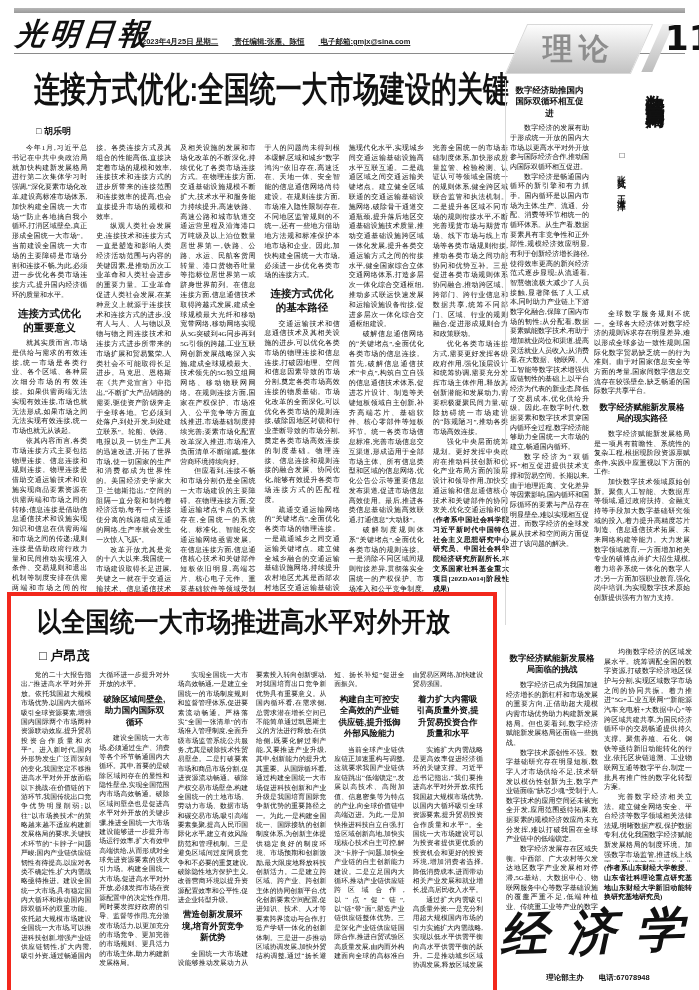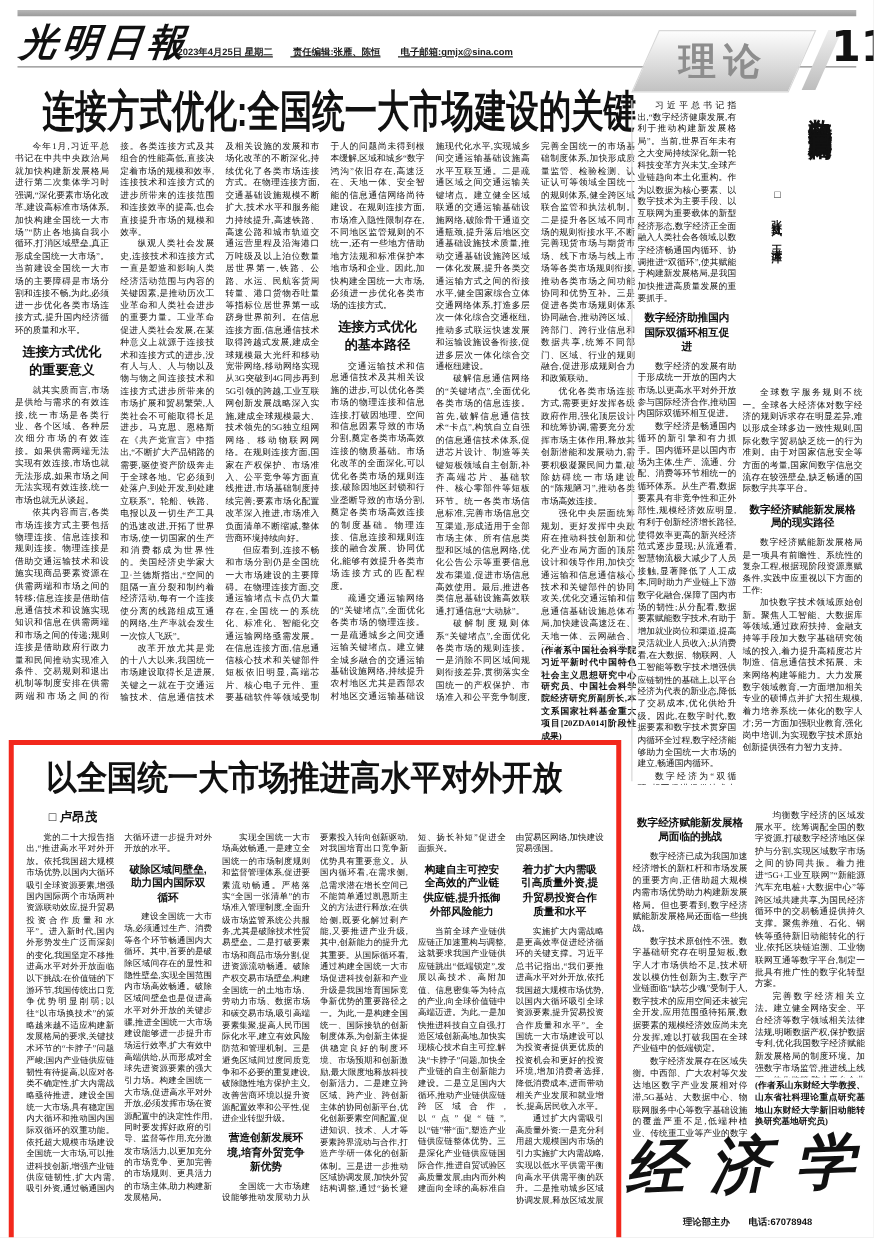--- a/index.html
+++ b/index.html
@@ -53,21 +53,21 @@
            background:#fff;text-align:justify;}
   .callig{position:absolute;left:500px;top:900px;width:196px;text-align:center;font-family:"DejaVu Serif",serif;
           font-weight:bold;font-style:italic;font-size:48px;letter-spacing:20px;transform:rotate(-2deg);white-space:nowrap;}
   .dept-footer{position:absolute;left:500px;top:973px;width:196px;text-align:center;font-size:7.5px;font-weight:bold;
                font-family:"Liberation Sans",sans-serif;}
   
   .a3{position:absolute;left:7px;top:592px;width:490px;height:492px;border:4px solid var(--box-red,#f2281c);
       box-sizing:border-box;padding:6px 10px;background:#fff;}
   .a3-title{font-family:"Liberation Sans",sans-serif;font-weight:bold;font-size:27px;white-space:nowrap;
             transform:scaleX(.9);transform-origin:0 50%;margin:2px 0 0 16px;}
-  .a3-byline{font-size:10px;font-weight:bold;margin:7px 0 5px 18px;font-family:"Liberation Sans",sans-serif;}
+  .a3-byline{font-size:13px;font-weight:bold;margin:7px 0 5px 18px;font-family:"Liberation Sans",sans-serif;}
   .a3-body{height:300px;column-count:6;column-gap:8px;column-fill:auto;overflow:hidden;
            font-size:6.8px;line-height:1.38;}
   .a3-body .sub{font-size:8.5px;}
   .a3-note{position:absolute;right:10px;bottom:8px;width:72px;font-size:6.8px;line-height:1.4;font-weight:bold;
            background:#fff;text-align:justify;}
 </style>
 </head>
 <body>
 
 <div id="page">
@@ -81,20 +81,21 @@
   </div>
   <div class="header-rule"></div>
   <div class="banner">
     <span>理论</span>
   </div>
   <div class="banner-stripe"></div>
   <div class="pagenum">11</div>
 
   <div class="a1">
     <div class="a1-title">连接方式优化:全国统一大市场建设的关键</div>
+    <div class="a1-byline">□ 胡乐明</div>
     <div class="a1-body">
         <p class="para">今年1月,习近平总书记在中共中央政治局就加快构建新发展格局进行第二次集体学习时强调,“深化要素市场化改革,建设高标准市场体系,加快构建全国统一大市场”“防止各地搞自我小循环,打消区域壁垒,真正形成全国统一大市场”。当前建设全国统一大市场的主要障碍是市场分割和连接不畅,为此,必须进一步优化各类市场连接方式,提升国内经济循环的质量和水平。</p>
         <h3 class="sub">连接方式优化的重要意义</h3>
         <p class="para">就其实质而言,市场是供给与需求的有效连接,统一市场是各类行业、各个区域、各种层次细分市场的有效连接。如果供需两端无法实现有效连接,市场也就无法形成,如果市场之间无法实现有效连接,统一市场也就无从谈起。</p>
         <p class="para">依其内容而言,各类市场连接方式主要包括物理连接、信息连接和规则连接。物理连接是借助交通运输技术和设施实现商品要素资源在供需两端和市场之间的转移;信息连接是借助信息通信技术和设施实现知识和信息在供需两端和市场之间的传递;规则连接是借助政府行政力量和民间推动实现准入条件、交易规则和退出机制等制度安排在供需两端和市场之间的衔接。各类连接方式及其组合的性能高低,直接决定着市场的规模和效率,连接技术和连接方式的进步所带来的连接范围和连接效率的提高,也会直接提升市场的规模和效率。</p>
         <p class="para">纵观人类社会发展史,连接技术和连接方式一直是塑造和影响人类经济活动范围与内容的关键因素,是推动历次工业革命和人类社会进步的重要力量。工业革命促进人类社会发展,在某种意义上就源于连接技术和连接方式的进步,没有人与人、人与物以及物与物之间连接技术和连接方式进步所带来的市场扩展和贸易繁荣,人类社会不可能取得长足进步。马克思、恩格斯在《共产党宣言》中指出,“不断扩大产品销路的需要,驱使资产阶级奔走于全球各地。它必须到处落户,到处开发,到处建立联系”。轮船、铁路、电报以及一切生产工具的迅速改进,开拓了世界市场,使一切国家的生产和消费都成为世界性的。美国经济史学家大卫·兰德斯指出,“空间的阻隔一直分裂和制约着经济活动,每有一个连接使分离的线路组成互通的网络,生产率就会发生一次惊人飞跃”。</p>
         <p class="para">改革开放尤其是党的十八大以来,我国统一市场建设取得长足进展,关键之一就在于交通运输技术、信息通信技术及相关设施的发展和市场化改革的不断深化,持续优化了各类市场连接方式。在物理连接方面,交通基础设施规模不断扩大,技术水平和服务能力持续提升,高速铁路、高速公路和城市轨道交通运营里程及沿海港口万吨级及以上泊位数量居世界第一,铁路、公路、水运、民航客货周转量、港口货物吞吐量等指标位居世界第一或跻身世界前列。在信息连接方面,信息通信技术取得跨越式发展,建成全球规模最大光纤和移动宽带网络,移动网络实现从3G突破到4G同步再到5G引领的跨越,工业互联网创新发展战略深入实施,建成全球规模最大、技术领先的5G独立组网网络、移动物联网网络。在规则连接方面,国家在产权保护、市场准入、公平竞争等方面直线推进,市场基础制度持续完善;要素市场化配置改革深入推进,市场准入负面清单不断缩减,整体营商环境持续向好。</p>
         <p class="para">但应看到,连接不畅和市场分割仍是全国统一大市场建设的主要障碍。在物理连接方面,交通运输堵点卡点仍大量存在,全国统一的系统化、标准化、智能化交通运输网络亟需发展。在信息连接方面,信息通信核心技术和关键部件短板依旧明显,高端芯片、核心电子元件、重要基础软件等领域受制于人的问题尚未得到根本缓解,区域和城乡“数字鸿沟”依旧存在,高速泛在、天地一体、安全智能的信息通信网络尚待建设。在规则连接方面,市场准入隐性限制存在,不同地区监管规则的不统一,还有一些地方借助地方法规和标准保护本地市场和企业。因此,加快构建全国统一大市场,必须进一步优化各类市场的连接方式。</p>
         <h3 class="sub">连接方式优化的基本路径</h3>
         <p class="para">交通运输技术和信息通信技术及其相关设施的进步,可以优化各类市场的物理连接和信息连接,打破因地理、空间和信息因素导致的市场分割,奠定各类市场高效连接的物质基础。市场化改革的全面深化,可以优化各类市场的规则连接,破除因地区封锁和行业垄断导致的市场分割,奠定各类市场高效连接的制度基础。物理连接、信息连接和规则连接的融合发展、协同优化,能够有效提升各类市场连接方式的匹配程度。</p>
@@ -103,21 +104,20 @@
         <p class="para">破解制度规则体系“关键堵点”,全面优化各类市场的规则连接。一是消除不同区域间规则衔接差异,贯彻落实全国统一的产权保护、市场准入和公平竞争制度,完善全国统一的市场基础制度体系,加快形成质量监管、检验检测、认证认可等领域全国统一的规则体系,健全跨区域联合监管和执法机制。二是提升各区域不同市场的规则衔接水平,不断完善现货市场与期货市场、线下市场与线上市场等各类市场规则衔接,推动各类市场之间功能协同和优势互补。三是促进各类市场规则体系协同融合,推动跨区域、跨部门、跨行业信息和数据共享,统筹不同部门、区域、行业的规则融合,促进形成规则合力和政策联动。</p>
         <p class="para">优化各类市场连接方式,需要更好发挥各级政府作用,强化顶层设计和统筹协调,需要充分发挥市场主体作用,释放其创新潜能和发展动力,需要积极凝聚民间力量,破除妨碍统一市场建设的“陈规陋习”,推动各类市场高效连接。</p>
         <p class="para">强化中央层面统筹规划。更好发挥中央政府在推动科技创新和优化产业布局方面的顶层设计和领导作用,加快交通运输和信息通信核心技术和关键部件的协同攻关,优化交通运输和信息通信基础设施总体布局,加快建设高速泛在、天地一体、云网融合、智能敏捷、绿色低碳、安全可控的智能化综合性数字信息基础设施。更好发挥中央政府在统一制度规则和统一政策实施方面的作用,推动完善全国统一的市场基础制度体系、交易规则体系、质量标准体系和监管执法体系,全面破除妨碍各类市场高效连接的区域壁垒。</p>
       </div>
     <div class="a1-note">(作者系中国社会科学院习近平新时代中国特色社会主义思想研究中心研究员、中国社会科学院经济研究所副所长,本文系国家社科基金重大项目[20ZDA014]阶段性成果)</div>
   </div>
 
   <div class="vdiv"></div>
 
   <div class="a2-colL">
-      <p class="para">习近平总书记指出,“数字经济健康发展,有利于推动构建新发展格局”。当前,世界百年未有之大变局持续深化,新一轮科技变革方兴未艾,全球产业链趋向本土化重构。作为以数据为核心要素、以数字技术为主要手段、以互联网为重要载体的新型经济形态,数字经济正全面融入人类社会各领域,以数字经济畅通国内循环、协调推进“双循环”,使其赋能于构建新发展格局,是我国加快推进高质量发展的重要抓手。</p>
       <h3 class="sub">数字经济助推国内国际双循环相互促进</h3>
       <p class="para">数字经济的发展有助于形成统一开放的国内大市场,以更高水平对外开放参与国际经济合作,推动国内国际双循环相互促进。</p>
       <p class="para">数字经济是畅通国内循环的新引擎和有力抓手。国内循环是以国内市场为主体,生产、流通、分配、消费等环节相统一的循环体系。从生产看,数据要素具有非竞争性和正外部性,规模经济效应明显,有利于创新经济增长路径,使得效率更高的新兴经济范式逐步显现;从流通看,智慧物流极大减少了人员接触,显著降低了人工成本,同时助力产业链上下游数字化融合,保障了国内市场的韧性;从分配看,数据要素赋能数字技术,有助于增加就业岗位和渠道,提高灵活就业人员收入;从消费看,在大数据、物联网、人工智能等数字技术增强供应链韧性的基础上,以平台经济为代表的新业态,降低了交易成本,优化供给升级。因此,在数字时代,数据要素和数字技术贯穿国内循环全过程,数字经济能够助力全国统一大市场的建立,畅通国内循环。</p>
       <p class="para">数字经济为“双循环”相互促进提供技术支撑和贸易空间。长期以来,由于地理距离、文化差异等因素影响,国内循环和国际循环的要素与产品存在明显壁垒,难以实现相互促进。而数字经济的全球发展从技术和空间两方面促进了该问题的解决。</p>
     </div>
   <div class="a2-titleblock">
     <div class="a2-byline-v">□ 张红凤　王潇泽</div>
     <div class="a2-title-v">数字经济赋能新发展格局</div>
   </div>
   <div class="a2-colR">

